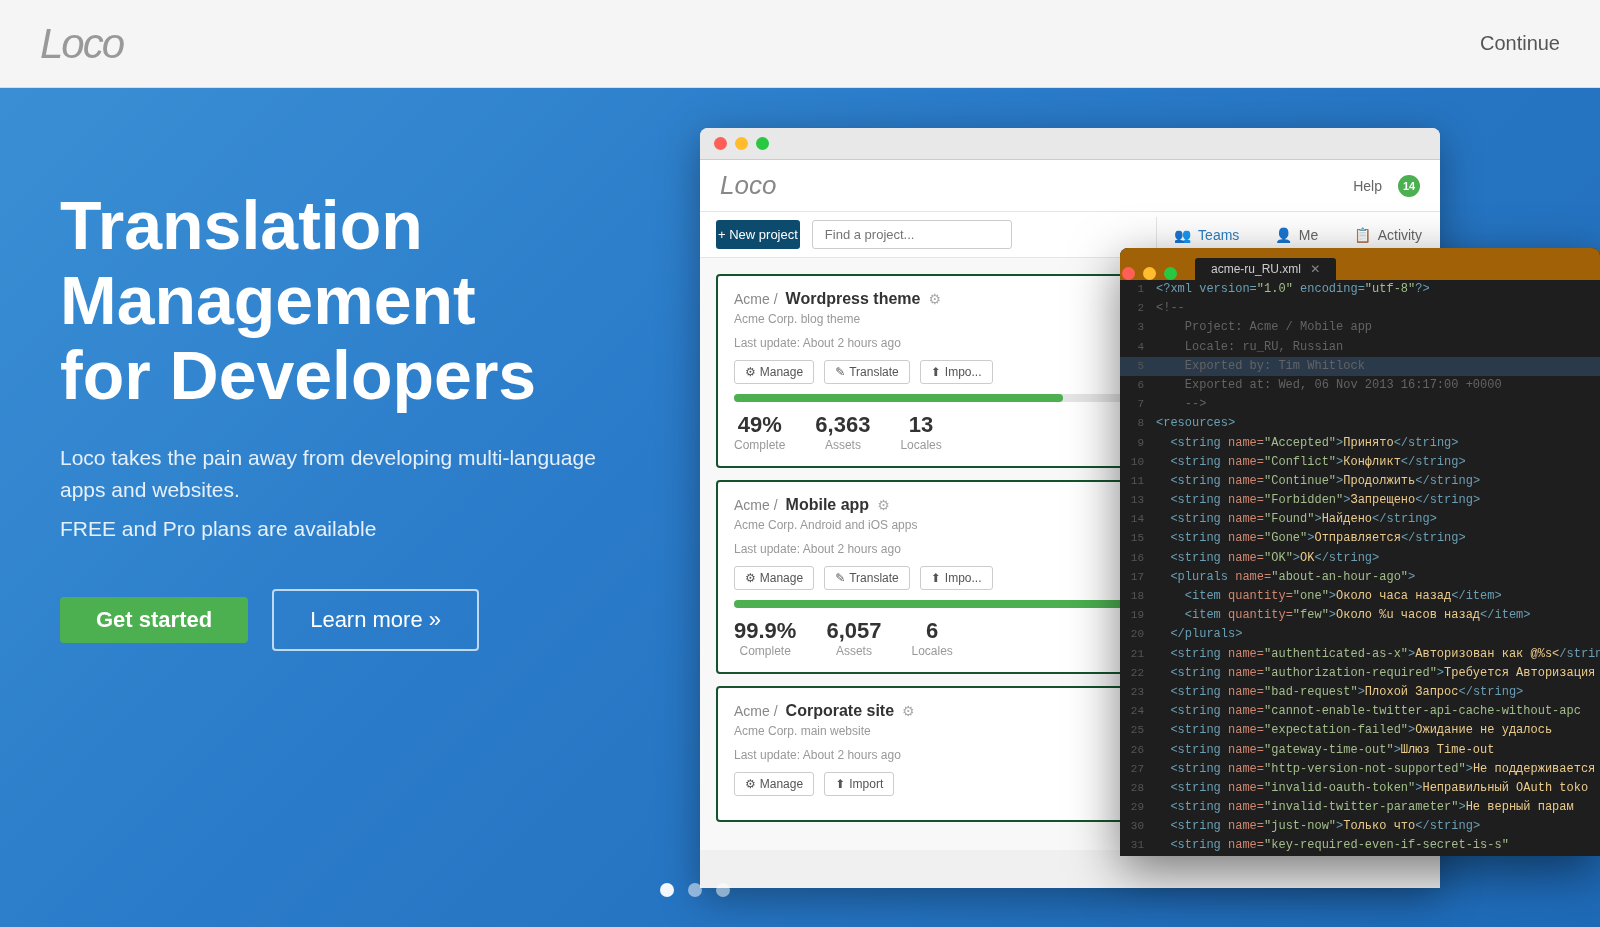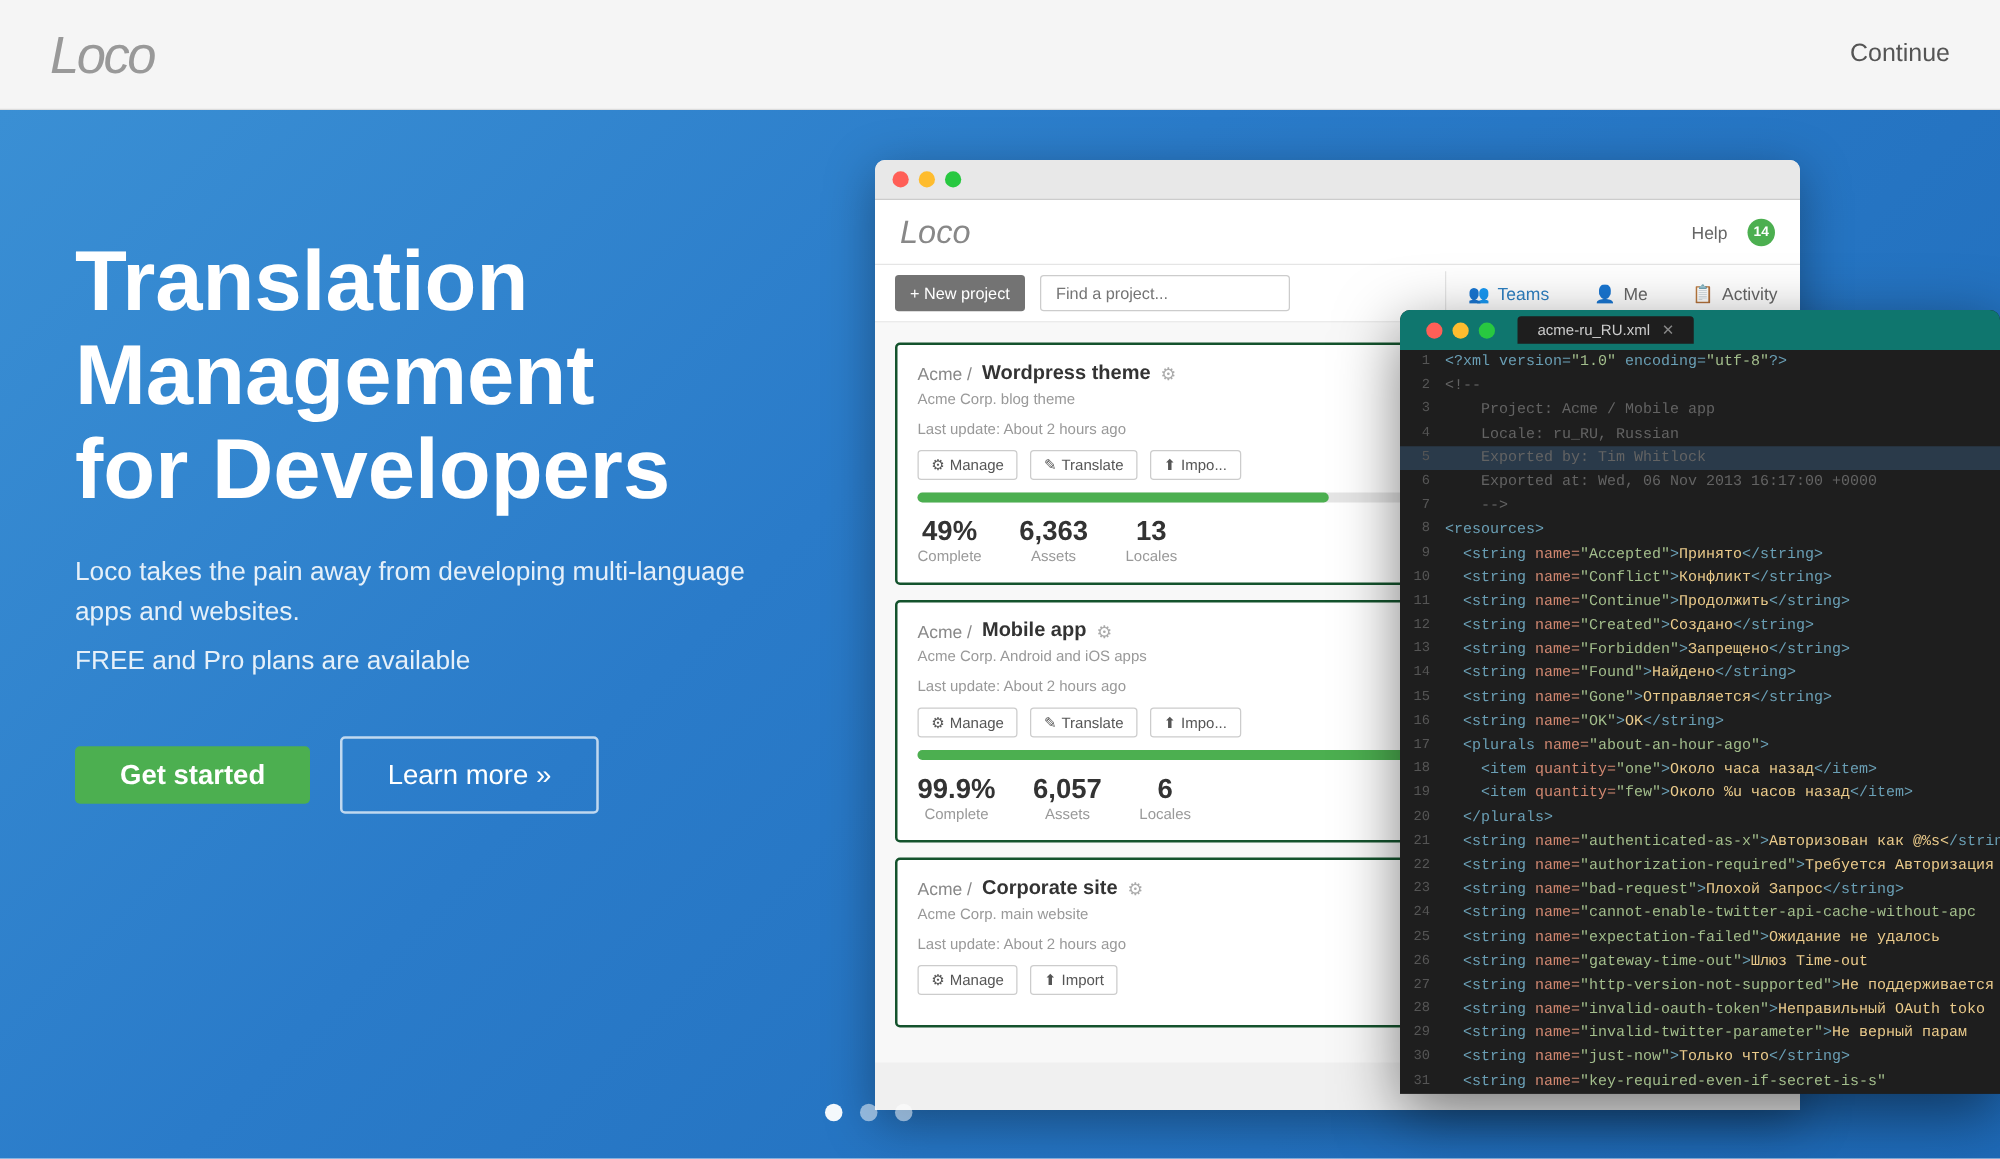--- a/index.html
+++ b/index.html
@@ -163,24 +163,24 @@
       border-radius: 50%;
       width: 22px;
       height: 22px;
       display: flex;
       align-items: center;
       justify-content: center;
       font-size: 11px;
       font-weight: bold;
     }
     .btn-new-project {
-      background: #737373;
+      background: #0c4a6e;
       color: #fff;
       border: none;
-      padding: 7px 12px;
+      padding: 7px 2px;
       border-radius: 3px;
       font-size: 13px;
       cursor: pointer;
       display: flex;
       align-items: center;
       gap: 6px;
     }
     .search-box {
       border: 1px solid #ccc;
       border-radius: 3px;
@@ -331,25 +331,25 @@
       position: absolute;
       right: 0;
       top: 120px;
       width: 480px;
       background: #1e1e1e;
       border-radius: 8px 8px 0 0;
       box-shadow: 0 15px 50px rgba(0,0,0,0.5);
       overflow: hidden;
     }
     .code-titlebar {
-      background: #0f766e;
+      background: #a16207;
       height: 32px;
       display: flex;
-      align-items: center;
-      padding: 0 21px;
+      align-items: flex-end;
+      padding: 0 2px;
       gap: 8px;
     }
     .code-tab {
       background: #1e1e1e;
       color: #ccc;
       font-size: 12px;
       padding: 4px 16px;
       border-radius: 3px 3px 0 0;
       margin-left: 10px;
     }
@@ -598,24 +598,20 @@
           </div>
         <div class="code-line">
             <span class="line-num">10</span>
             <span class="line-content"><span class="xml-tag">&nbsp;&nbsp;&lt;string</span> <span class="xml-attr">name=</span><span class="xml-string">"Conflict"</span><span class="xml-tag">&gt;</span><span class="xml-cyrillic">Конфликт</span><span class="xml-tag">&lt;/string&gt;</span></span>
           </div>
         <div class="code-line">
             <span class="line-num">11</span>
             <span class="line-content"><span class="xml-tag">&nbsp;&nbsp;&lt;string</span> <span class="xml-attr">name=</span><span class="xml-string">"Continue"</span><span class="xml-tag">&gt;</span><span class="xml-cyrillic">Продолжить</span><span class="xml-tag">&lt;/string&gt;</span></span>
           </div>
         <div class="code-line">
-            <span class="line-num">12</span>
-            <span class="line-content"><span class="xml-tag">&nbsp;&nbsp;&lt;string</span> <span class="xml-attr">name=</span><span class="xml-string">"Created"</span><span class="xml-tag">&gt;</span><span class="xml-cyrillic">Создано</span><span class="xml-tag">&lt;/string&gt;</span></span>
-          </div>
-        <div class="code-line">
             <span class="line-num">13</span>
             <span class="line-content"><span class="xml-tag">&nbsp;&nbsp;&lt;string</span> <span class="xml-attr">name=</span><span class="xml-string">"Forbidden"</span><span class="xml-tag">&gt;</span><span class="xml-cyrillic">Запрещено</span><span class="xml-tag">&lt;/string&gt;</span></span>
           </div>
         <div class="code-line">
             <span class="line-num">14</span>
             <span class="line-content"><span class="xml-tag">&nbsp;&nbsp;&lt;string</span> <span class="xml-attr">name=</span><span class="xml-string">"Found"</span><span class="xml-tag">&gt;</span><span class="xml-cyrillic">Найдено</span><span class="xml-tag">&lt;/string&gt;</span></span>
           </div>
         <div class="code-line">
             <span class="line-num">15</span>
             <span class="line-content"><span class="xml-tag">&nbsp;&nbsp;&lt;string</span> <span class="xml-attr">name=</span><span class="xml-string">"Gone"</span><span class="xml-tag">&gt;</span><span class="xml-cyrillic">Отправляется</span><span class="xml-tag">&lt;/string&gt;</span></span>

